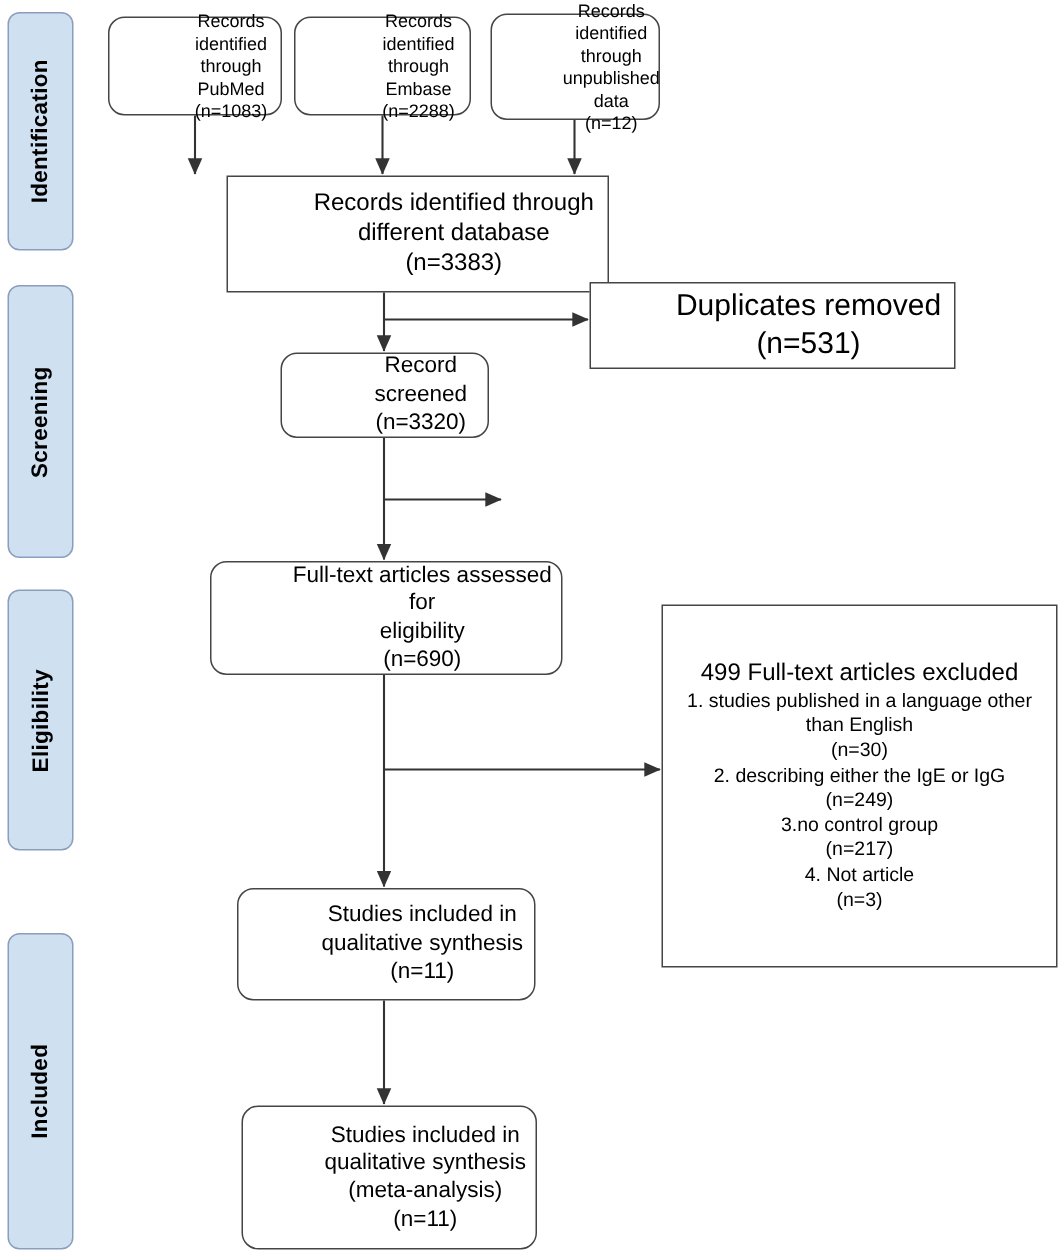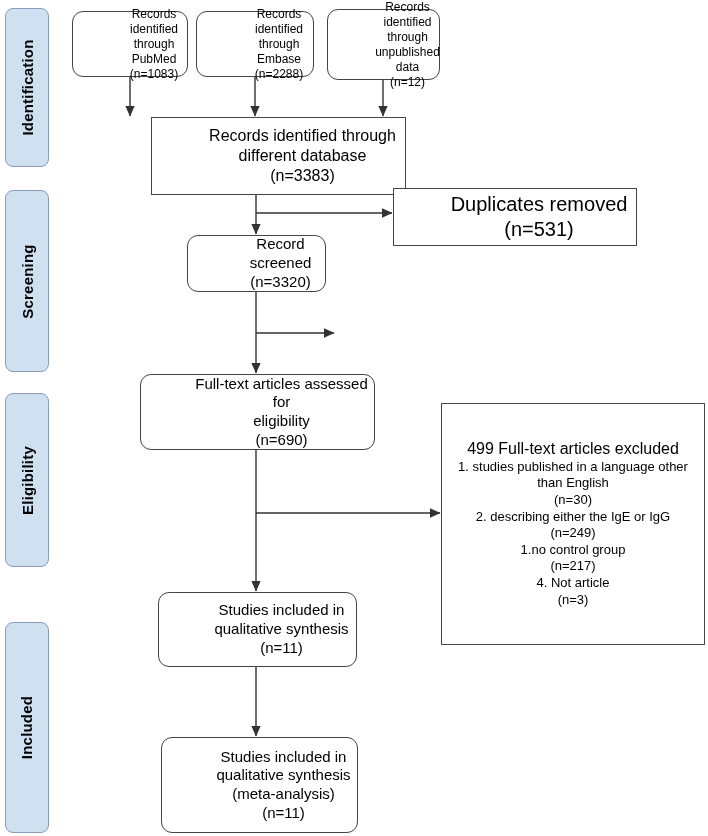--- a/index.html
+++ b/index.html
@@ -141,21 +141,21 @@
 eligibility
 (n=690)</span>
   </div>
   <div class="box" id="box-fulltext-excluded">
     <div class="title">499 Full-text articles excluded</div>
     <div class="reasons">1. studies published in a language other
 than English
 (n=30)
 2. describing either the IgE or IgG
 (n=249)
-1.no control group
+3.no control group
 (n=217)
 4. Not article
 (n=3)</div>
   </div>
   <div class="box rounded" id="box-qualitative">
     <span class="txt">Studies included in
 qualitative synthesis
 (n=11)</span>
   </div>
   <div class="box rounded" id="box-meta">

